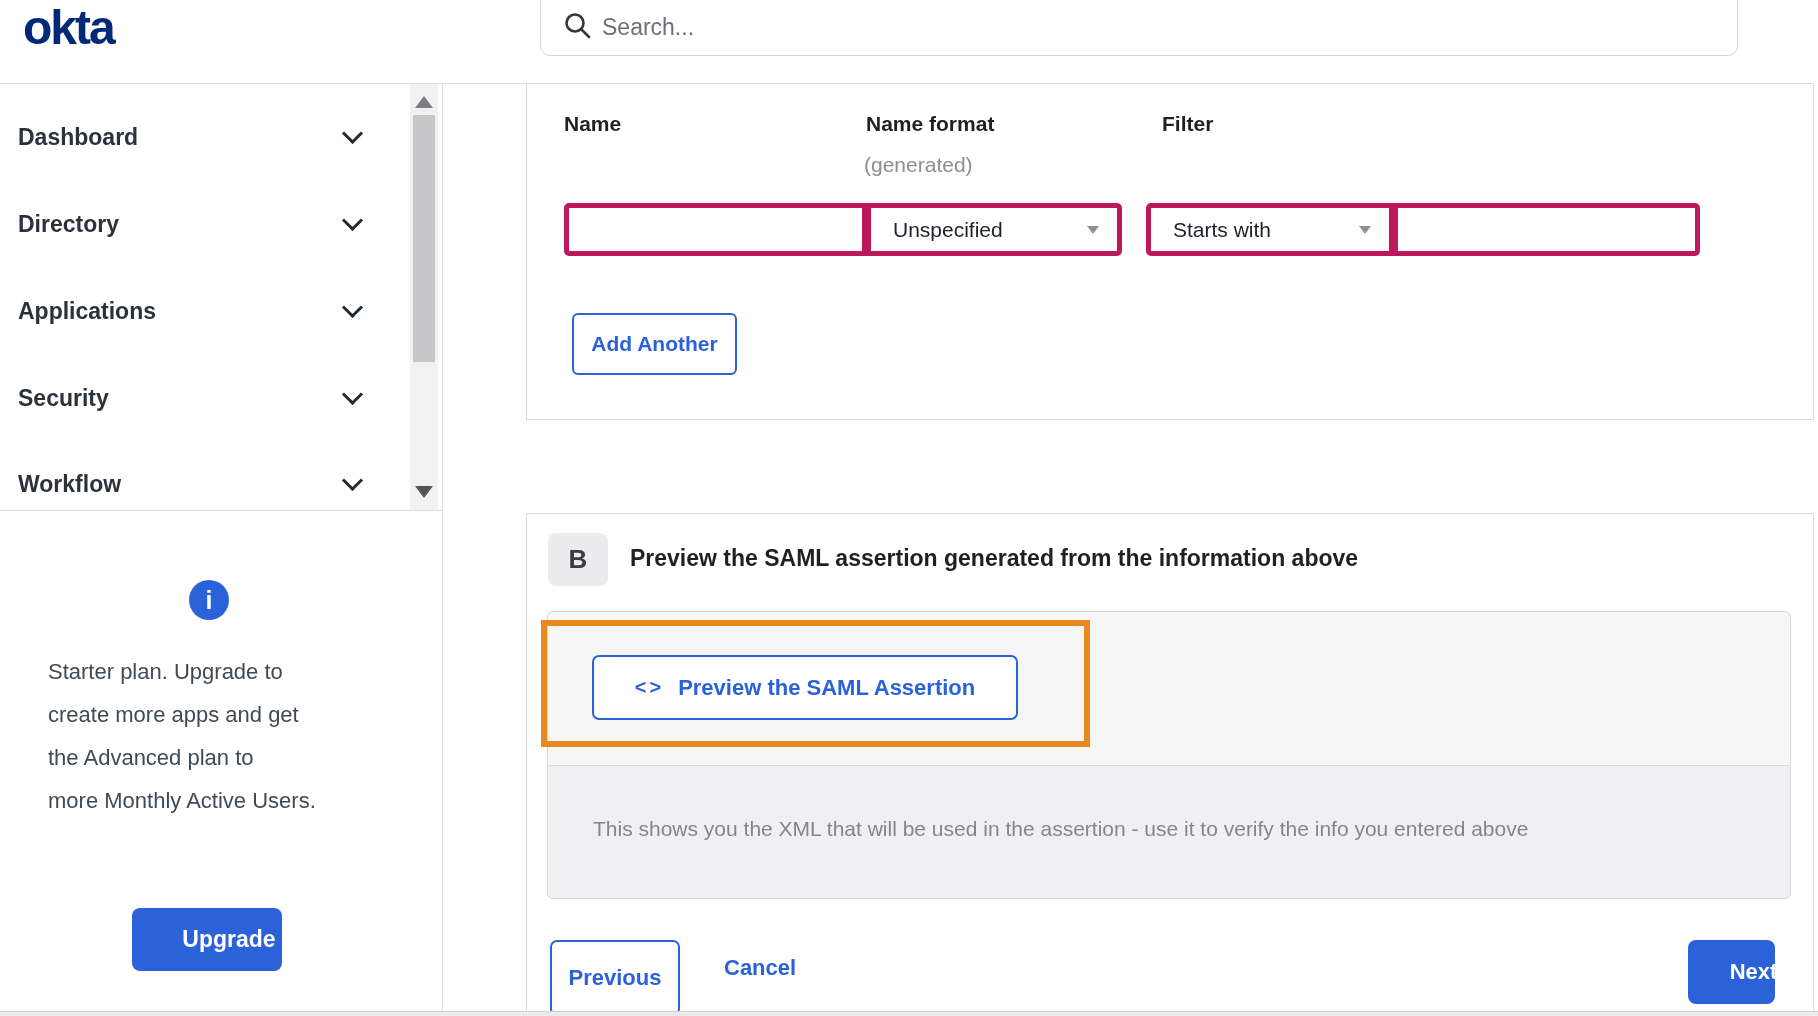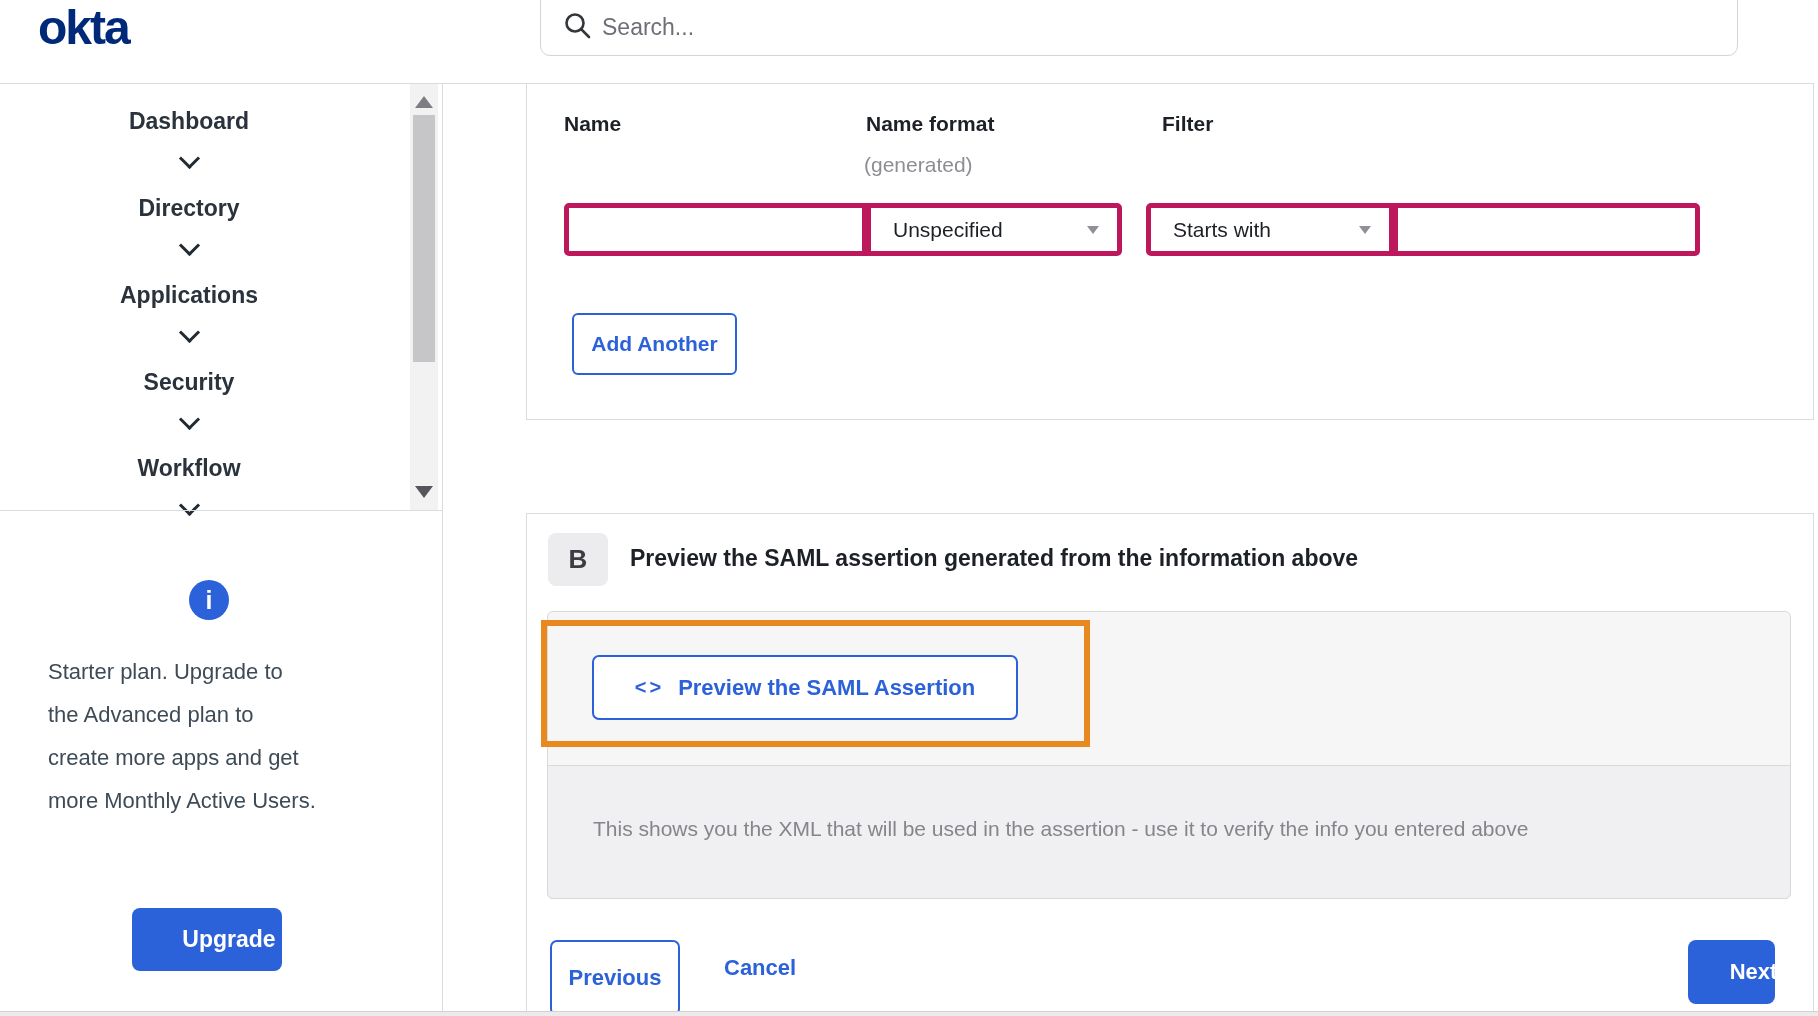--- a/index.html
+++ b/index.html
@@ -1,35 +1,35 @@
 <!DOCTYPE html>
 <html><head>
 <meta charset="utf-8">
 <style>
   * { margin:0; padding:0; box-sizing:border-box; }
   html,body { width:1818px; height:1016px; overflow:hidden; background:#fff;
               font-family:"Liberation Sans", sans-serif; color:#1d2127; }
   .abs { position:absolute; }
 
   
-  .logo { left:38px; top:0px; font-size:48px; font-weight:800; color:#00297a;
+  .logo { left:23px; top:0px; font-size:48px; font-weight:800; color:#00297a;
           letter-spacing:-2px; }
   .header-line { left:0; top:83px; width:526px; height:1px; background:#dcdce0; }
 
   .searchbar { left:540px; top:-14px; width:1198px; height:70px; background:#fff;
                border:1px solid #d4d4d8; border-radius:10px; }
   .search-icon { left:563px; top:10px; width:30px; height:30px; }
   .search-input { left:602px; top:4px; width:1040px; height:46px; border:none; outline:none;
                   font-size:23px; color:#7f1d1d; background:transparent;
                   font-family:"Liberation Sans", sans-serif; }
   .search-input::placeholder { color:#6e6e78; }
 
   
   .nav-item { left:0; width:408px; height:58px; display:flex; align-items:center;
-              justify-content:space-between; padding:0 48px 0 18px; cursor:pointer;flex-direction:column; }
+              justify-content:space-between; padding:0 48px 0 18px; cursor:pointer; }
   .nav-label { font-size:23px; font-weight:600; color:#2a323c; }
   .chev { width:15px; height:15px; border-right:3px solid #222a32; border-bottom:3px solid #222a32;
           transform:rotate(45deg); margin-top:-8px; }
   .sb-track { left:410px; top:84px; width:28px; height:426px; background:#f2f2f3; }
   .sb-up { left:415px; top:96px; width:0; height:0;
            border-left:9px solid transparent; border-right:9px solid transparent;
            border-bottom:12px solid #7d7d84; }
   .sb-down { left:415px; top:486px; width:0; height:0;
              border-left:9px solid transparent; border-right:9px solid transparent;
              border-top:12px solid #55565c; }
@@ -126,22 +126,22 @@
 <div class="abs sb-track"></div>
 <div class="abs sb-up"></div>
 <div class="abs sb-thumb"></div>
 <div class="abs sb-down"></div>
 <div class="abs sb-right-border"></div>
 <div class="abs sb-bottom-border"></div>
 
 <div class="abs info-icon">i</div>
 <div class="abs upgrade-text">
   <div>Starter plan. Upgrade to</div>
+  <div>create more apps and get</div>
   <div>the Advanced plan to</div>
-  <div>create more apps and get</div>
   <div>more Monthly Active Users.</div>
 </div>
 <div class="abs btn btn-primary upgrade-btn">Upgrade</div>
 
 <div class="abs card card1"></div>
 
 <div class="abs col-label" style="left:564px; top:112px">Name</div>
 <div class="abs col-label" style="left:866px; top:112px">Name format</div>
 <div class="abs optional" style="left:864px; top:153px">(generated)</div>
 <div class="abs col-label" style="left:1162px; top:112px">Filter</div>

